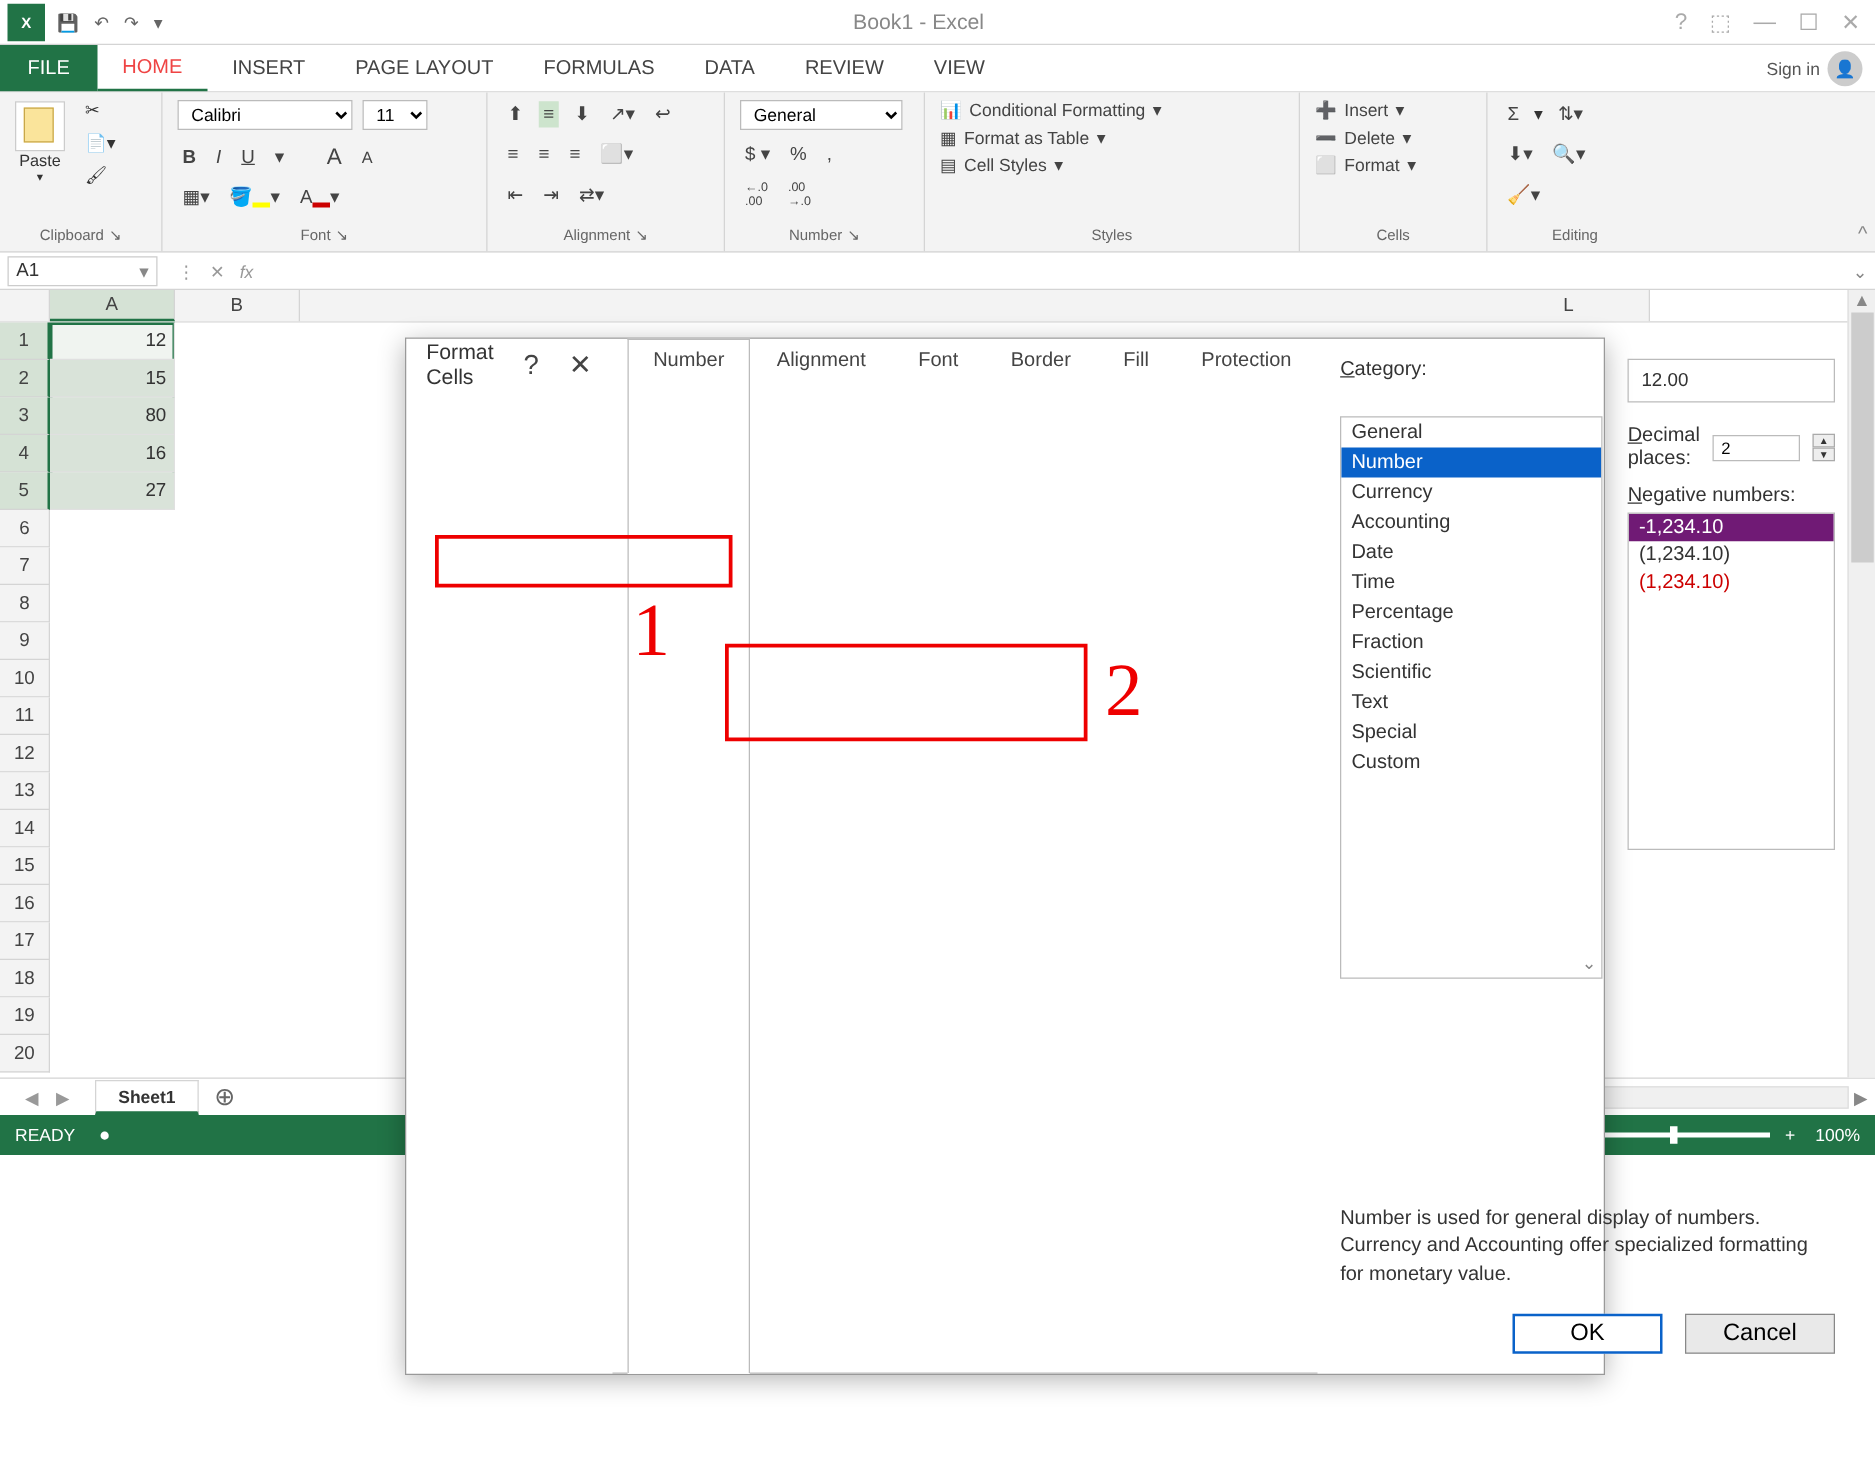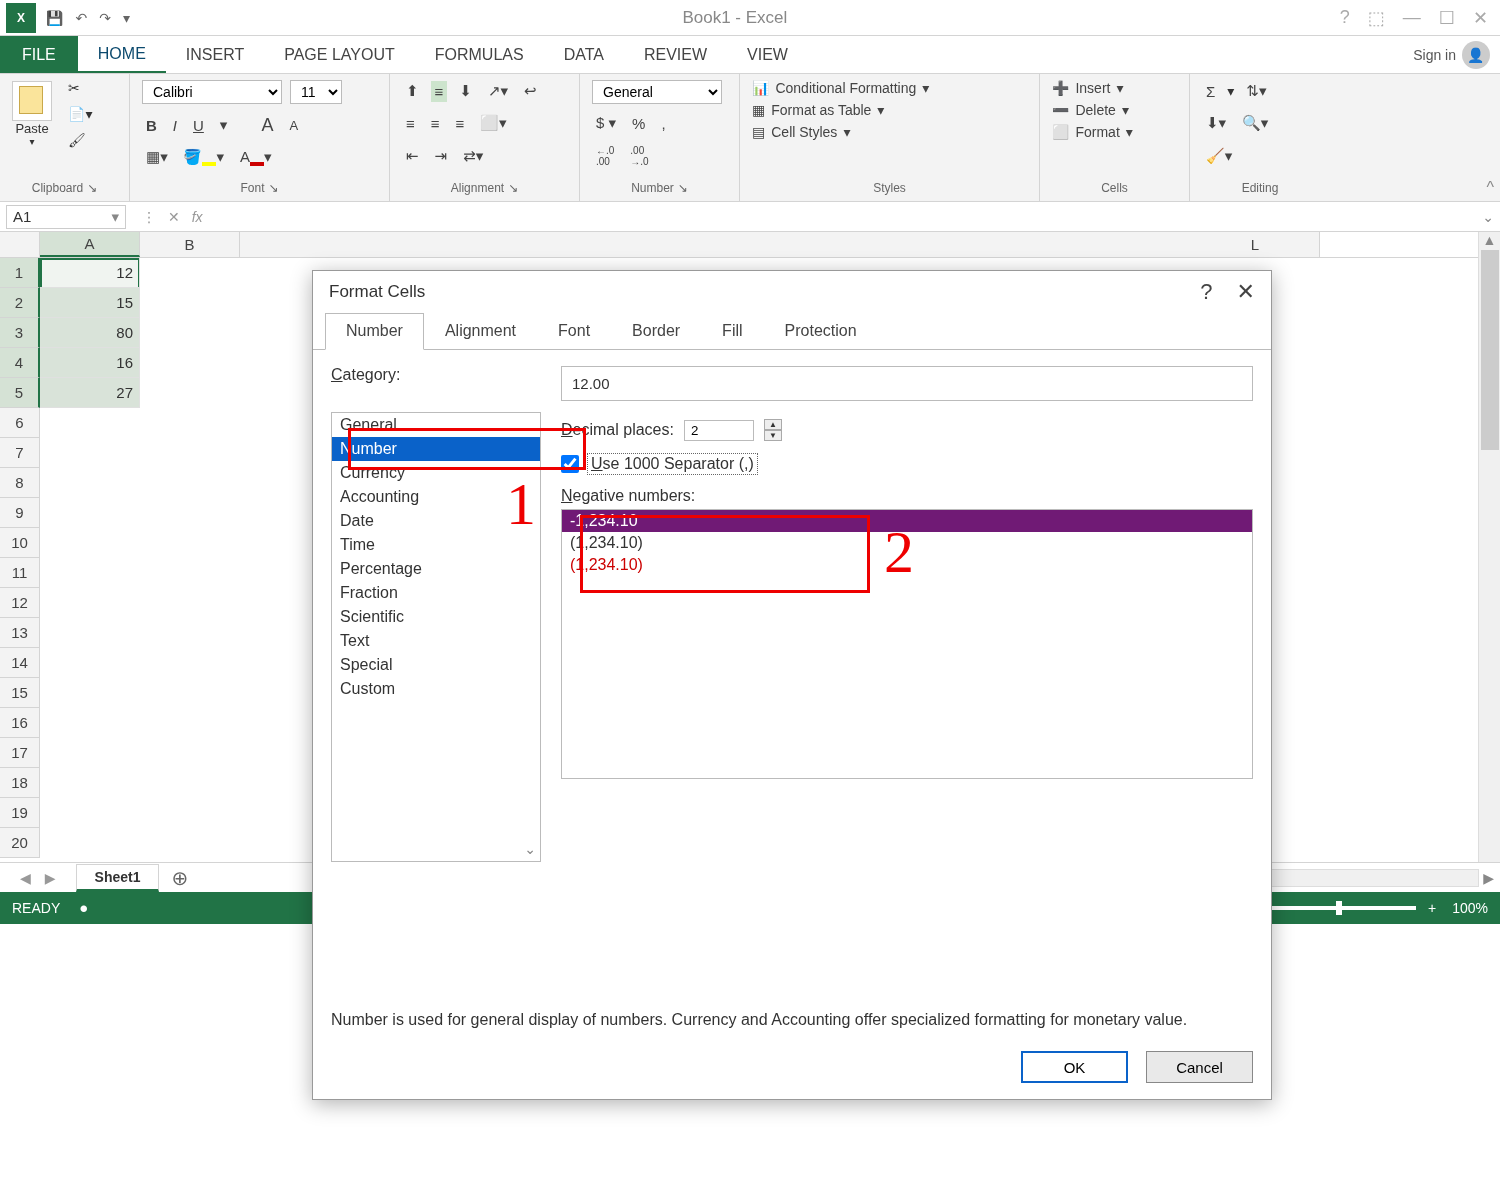--- a/index.html
+++ b/index.html
@@ -9,21 +9,21 @@
 .titlebar { height: 36px; background: #fff; display: flex; align-items: center; border-bottom: 1px solid #d4d4d4; }
 .titlebar .excel-logo { width: 30px; height: 30px; background: #217346; margin-left: 6px; color: #fff; display: flex; align-items: center; justify-content: center; font-weight: bold; font-size: 12px; }
 .titlebar .qat { display: flex; gap: 12px; margin-left: 10px; color: #666; }
 .titlebar .title { flex: 1; text-align: center; color: #888; font-size: 17px; }
 .titlebar .win-controls { display: flex; gap: 18px; margin-right: 12px; color: #aaa; font-size: 18px; }
 
 
 .ribbon-tabs { height: 38px; display: flex; align-items: center; border-bottom: 1px solid #d4d4d4; padding-left: 0; }
 .ribbon-tabs .file-tab { background: #217346; color: #fff; padding: 0 22px; height: 100%; display: flex; align-items: center; font-size: 16px; }
 .ribbon-tabs .tab { padding: 0 20px; height: 100%; display: flex; align-items: center; color: #444; font-size: 16px; cursor: pointer; }
-.ribbon-tabs .tab.active { color: #0c4a6e; border-bottom: 2px solid #217346; }
+.ribbon-tabs .tab.active { color: #ef4444; border-bottom: 2px solid #217346; }
 .ribbon-tabs .signin { margin-left: auto; margin-right: 10px; color: #555; display: flex; align-items: center; gap: 6px; }
 .signin .avatar { width: 28px; height: 28px; border-radius: 50%; background: #ccc; display: inline-flex; align-items: center; justify-content: center; }
 
 
 .ribbon { height: 128px; background: #f3f3f3; border-bottom: 1px solid #d4d4d4; display: flex; position: relative; }
 .ribbon-group { border-right: 1px solid #d4d4d4; padding: 6px 12px; display: flex; flex-direction: column; justify-content: space-between; }
 .ribbon-group .label { text-align: center; font-size: 12px; color: #666; margin-top: 4px; display: flex; justify-content: center; gap: 4px; align-items: center; }
 .ribbon-row { display: flex; gap: 8px; align-items: center; margin-bottom: 4px; }
 .rb-btn { padding: 2px 4px; color: #444; cursor: pointer; font-size: 15px; }
 .rb-select { border: 1px solid #bbb; background: #fff; padding: 2px 6px; font-size: 14px; }
@@ -67,21 +67,21 @@
 
 .status-bar { height: 32px; background: #217346; color: #fff; display: flex; align-items: center; padding: 0 12px; font-size: 14px; }
 .status-bar .spacer { flex: 1; }
 .status-bar .stats { display: flex; gap: 24px; margin-right: 40px; }
 .status-bar .views { display: flex; gap: 14px; margin-right: 16px; align-items: center; }
 .status-bar .vbtn { width: 26px; height: 20px; border: 1px solid #fff; }
 .zoom-slider { width: 160px; height: 4px; background: #fff; margin: 0 12px; position: relative; }
 .zoom-thumb { position: absolute; left: 50%; top: -5px; width: 6px; height: 14px; background: #fff; }
 
 
-.dialog { position: absolute; left: 312px; top: 270px; width: 960px; height: 830px; background: #fff; border: 1px solid #999; box-shadow: 0 4px 20px rgba(0,0,0,0.3); display: flex; flex-direction: column; }
+.dialog { position: absolute; left: 324px; top: 270px; width: 960px; height: 830px; background: #fff; border: 1px solid #999; box-shadow: 0 4px 20px rgba(0,0,0,0.3); display: flex; flex-direction: row; }
 .dlg-title { height: 42px; display: flex; align-items: center; padding: 0 16px; font-size: 17px; color: #333; }
 .dlg-title .spacer { flex: 1; }
 .dlg-title .tctl { margin-left: 24px; font-size: 22px; color: #444; cursor: pointer; }
 .dlg-tabs { display: flex; border-bottom: 1px solid #bbb; padding-left: 12px; }
 .dlg-tab { padding: 8px 20px; color: #444; font-size: 16px; cursor: pointer; border: 1px solid transparent; }
 .dlg-tab.active { border: 1px solid #bbb; border-bottom: 1px solid #fff; margin-bottom: -1px; background: #fff; }
 .dlg-body { flex: 1; padding: 16px 18px; display: flex; flex-direction: column; }
 .dlg-main { flex: 1; display: flex; gap: 20px; }
 .cat-panel { display: flex; flex-direction: column; gap: 24px; }
 .cat-label { font-size: 16px; color: #333; margin-bottom: 4px; }
@@ -97,21 +97,21 @@
 .spinner div { width: 18px; height: 11px; background: #eee; border: 1px solid #aaa; font-size: 8px; text-align: center; line-height: 9px; }
 .sep-row { display: flex; align-items: center; gap: 8px; font-size: 16px; margin-bottom: 12px; }
 .sep-row input[type=checkbox] { width: 18px; height: 18px; }
 .neg-label { font-size: 16px; margin-bottom: 4px; }
 .neg-list { border: 1px solid #bbb; height: 270px; background: #fff; overflow-y: scroll; }
 .neg-item { padding: 2px 8px; font-size: 16px; }
 .neg-item.sel { background: #701a75; color: #fff; }
 .neg-item.red { color: #c00; }
 .desc-text { font-size: 16px; color: #333; margin-top: 18px; line-height: 1.4; }
 .dlg-buttons { display: flex; justify-content: flex-end; gap: 18px; padding-top: 20px; }
-.dlg-btn { width: 107px; height: 32px; border: 1px solid #888; background: #e9e9e9; font-size: 15px; cursor: pointer; }
+.dlg-btn { width: 120px; height: 32px; border: 1px solid #888; background: #e9e9e9; font-size: 19px; cursor: pointer; }
 .dlg-btn.primary { border: 2px solid #0a62c9; background: #fff; }
 
 
 .ann-box { position: absolute; border: 3px solid #e00; pointer-events: none; }
 .ann-text { position: absolute; color: #e00; font-size: 60px; font-weight: normal; font-family: 'Times New Roman', serif; pointer-events: none; }
 </style>
 </head>
 <body>
 
 <div class="titlebar">
@@ -417,24 +417,20 @@
       <div class="right-panel">
         <div class="sample-box">12.00</div>
         <div class="dec-row">
           <span><u>D</u>ecimal places:</span>
           <input class="dec-input" value="2" style="">
           <div class="spinner">
             <div>▲</div>
             <div>▼</div>
           </div>
         </div>
-        <div class="sep-row">
-          <input type="checkbox" checked="" style="">
-          <span style="border:1px dotted #666;padding:1px 3px"><u>U</u>se 1000 Separator (,)</span>
-        </div>
         <div class="neg-label"><u>N</u>egative numbers:</div>
         <div class="neg-list">
           <div class="neg-item sel">-1,234.10</div>
           <div class="neg-item">(1,234.10)</div>
           <div class="neg-item red">(1,234.10)</div>
         </div>
       </div>
     </div>
     <div class="desc-text">Number is used for general display of numbers.  Currency and Accounting offer specialized formatting for monetary value.</div>
     <div class="dlg-buttons">

